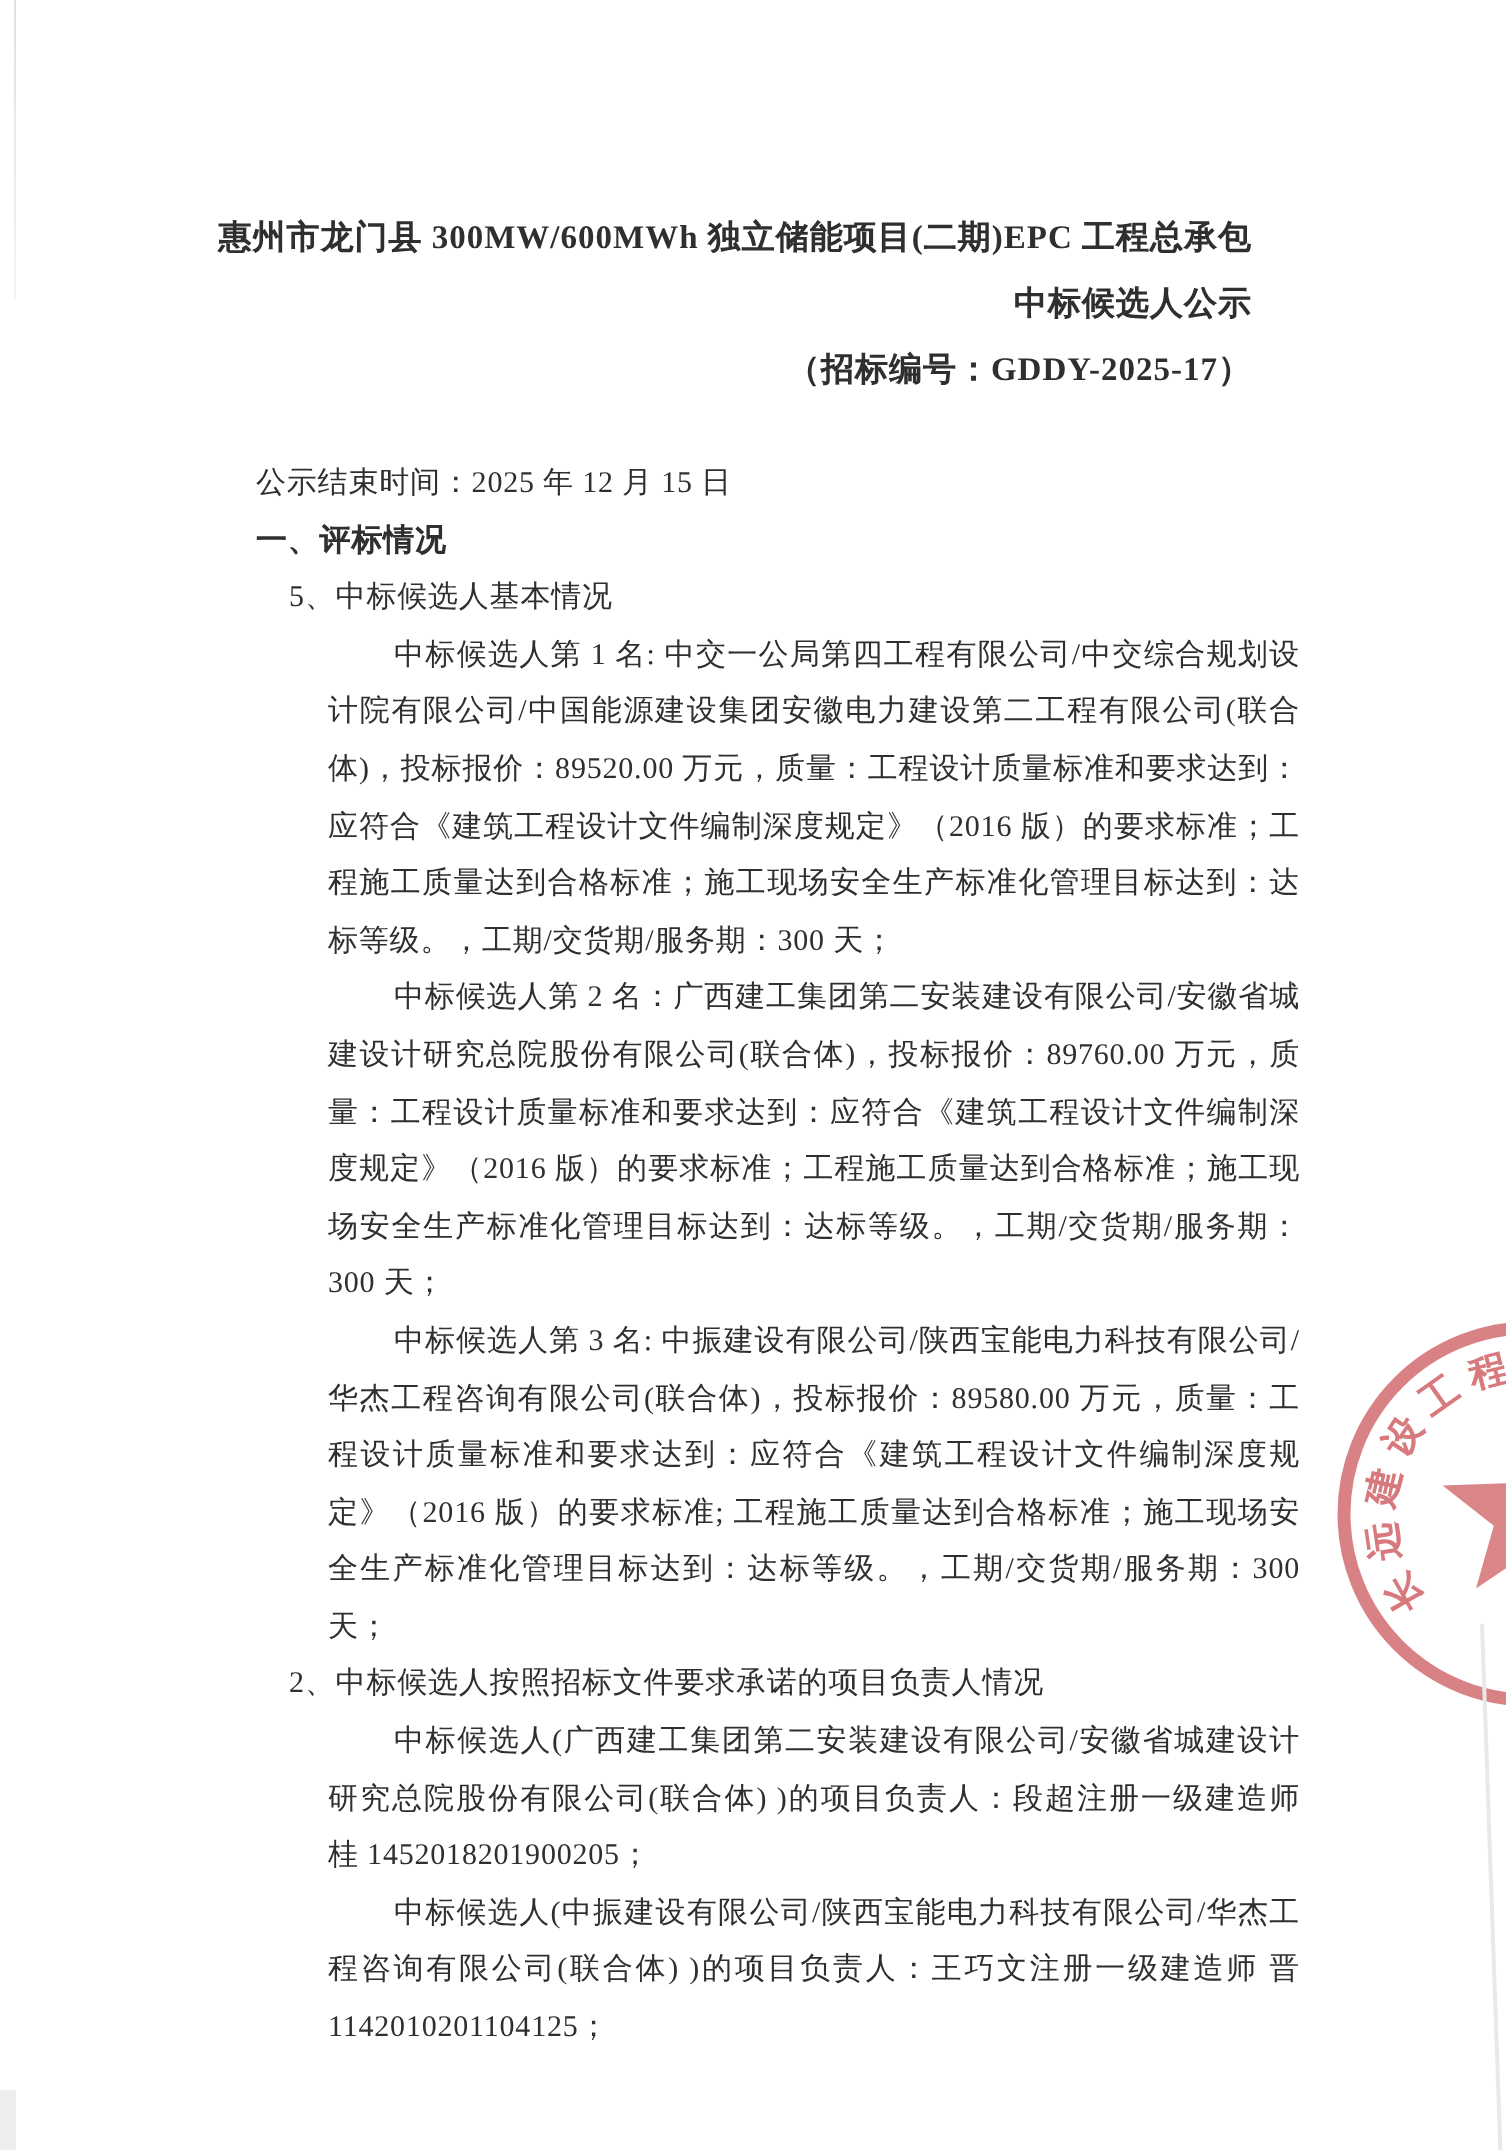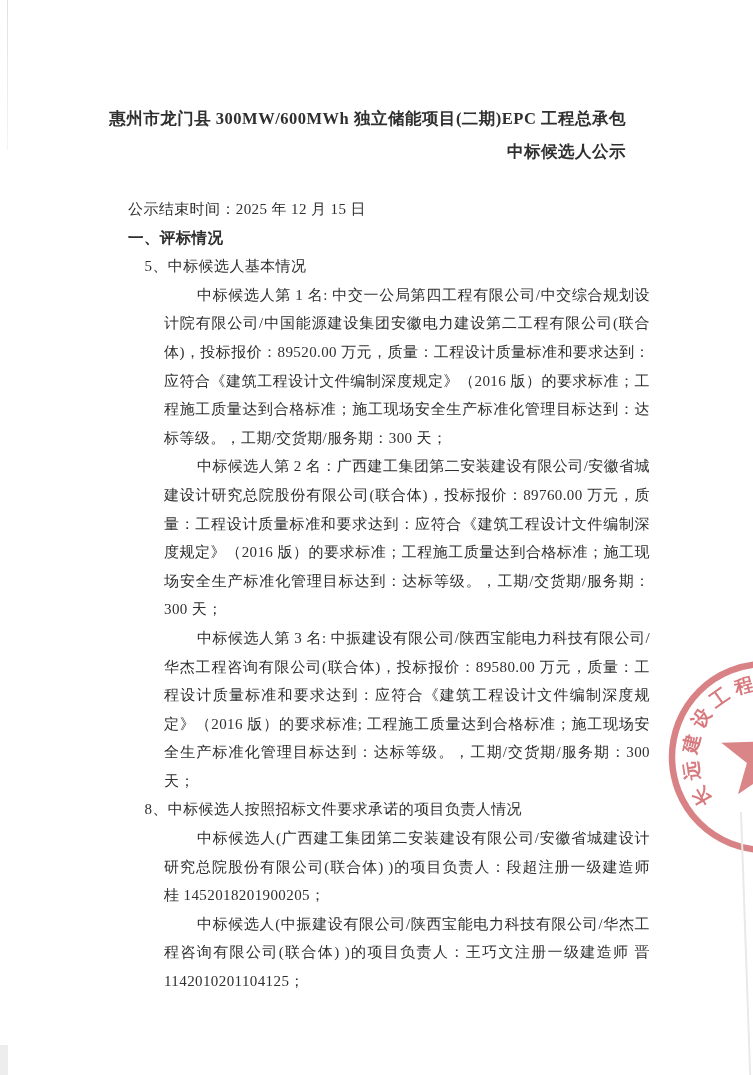--- a/index.html
+++ b/index.html
@@ -35,20 +35,21 @@
     font-size:15px;
     line-height:28.6px;
     text-align:justify;
     letter-spacing:0.4px;
   }
   p{margin:0;}
   .meta-line{margin-top:27px;}
   .section-heading{
     font-weight:bold;
     font-size:15.5px;
+    font-family:Liberation Mono, monospace;
   }
   .sub-heading{text-indent:1.1em;}
   .para{text-indent:2.2em;margin-left:36px;}
   
   .seal-svg{
     position:absolute;
     left:655px;top:655px;
     width:98px;height:215px;
     opacity:0.88;
   }
@@ -76,30 +77,31 @@
 
 <div class="page">
 
   <div class="scan-line-left"></div>
 
   <div class="content">
 
     <div class="title-block">
       <p class="title-line">惠州市龙门县 300MW/600MWh 独立储能项目(二期)EPC 工程总承包</p>
       <p class="title-line">中标候选人公示</p>
+      <p class="title-line">（招标编号：GDDY-2025-17）</p>
     </div>
 
     <div class="body-text">
       <p class="meta-line">公示结束时间：2025 年 12 月 15 日</p>
       <p class="section-heading">一、评标情况</p>
       <p class="sub-heading">5、中标候选人基本情况</p>
       <p class="para">中标候选人第 1 名: 中交一公局第四工程有限公司/中交综合规划设计院有限公司/中国能源建设集团安徽电力建设第二工程有限公司(联合体)，投标报价：89520.00 万元，质量：工程设计质量标准和要求达到：应符合《建筑工程设计文件编制深度规定》（2016 版）的要求标准；工程施工质量达到合格标准；施工现场安全生产标准化管理目标达到：达标等级。，工期/交货期/服务期：300 天；</p>
       <p class="para">中标候选人第 2 名：广西建工集团第二安装建设有限公司/安徽省城建设计研究总院股份有限公司(联合体)，投标报价：89760.00 万元，质量：工程设计质量标准和要求达到：应符合《建筑工程设计文件编制深度规定》（2016 版）的要求标准；工程施工质量达到合格标准；施工现场安全生产标准化管理目标达到：达标等级。，工期/交货期/服务期：300 天；</p>
       <p class="para">中标候选人第 3 名: 中振建设有限公司/陕西宝能电力科技有限公司/华杰工程咨询有限公司(联合体)，投标报价：89580.00 万元，质量：工程设计质量标准和要求达到：应符合《建筑工程设计文件编制深度规定》（2016 版）的要求标准; 工程施工质量达到合格标准；施工现场安全生产标准化管理目标达到：达标等级。，工期/交货期/服务期：300 天；</p>
-      <p class="sub-heading">8、中标候选人按照招标文件要求承诺的项目负责人情况</p>
+      <p class="sub-heading">2、中标候选人按照招标文件要求承诺的项目负责人情况</p>
       <p class="para">中标候选人(广西建工集团第二安装建设有限公司/安徽省城建设计研究总院股份有限公司(联合体) )的项目负责人：段超注册一级建造师　桂 1452018201900205；</p>
       <p class="para">中标候选人(中振建设有限公司/陕西宝能电力科技有限公司/华杰工程咨询有限公司(联合体) )的项目负责人：王巧文注册一级建造师 晋 1142010201104125；</p>
     </div>
 
   </div>
 
   <svg class="seal-svg" viewBox="0 0 98 215">
     <g fill="none" stroke="#c94d52" stroke-width="6.5" opacity="0.8">
       <circle cx="110" cy="102" r="93"></circle>
     </g>

